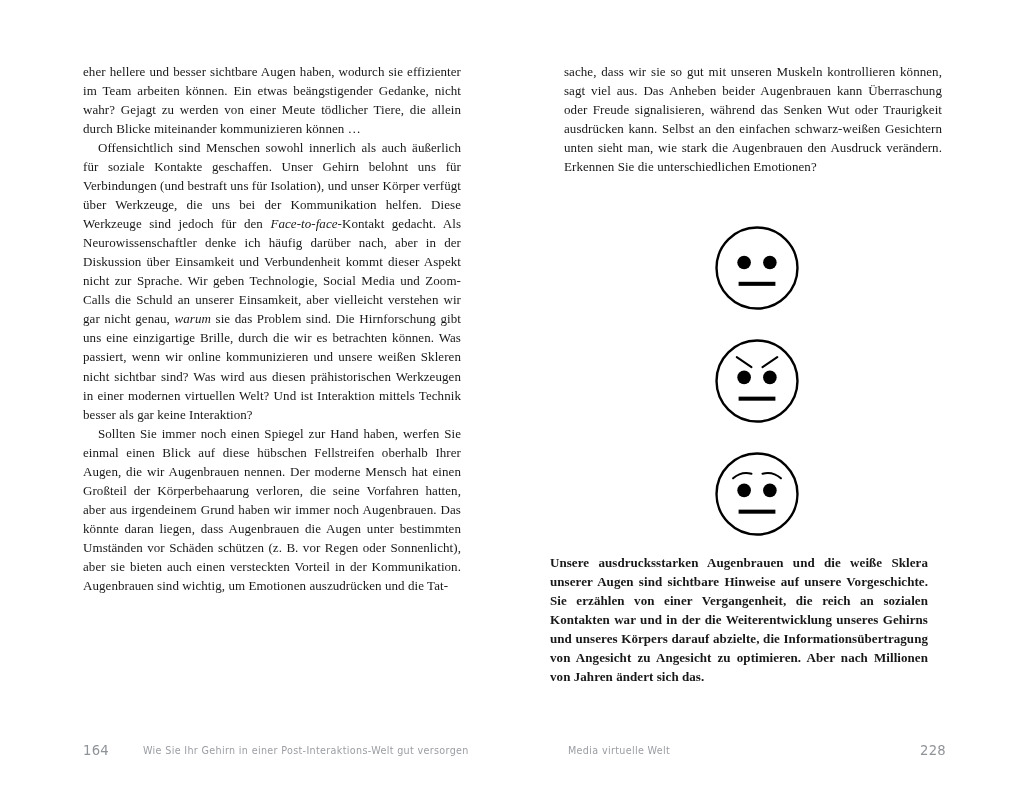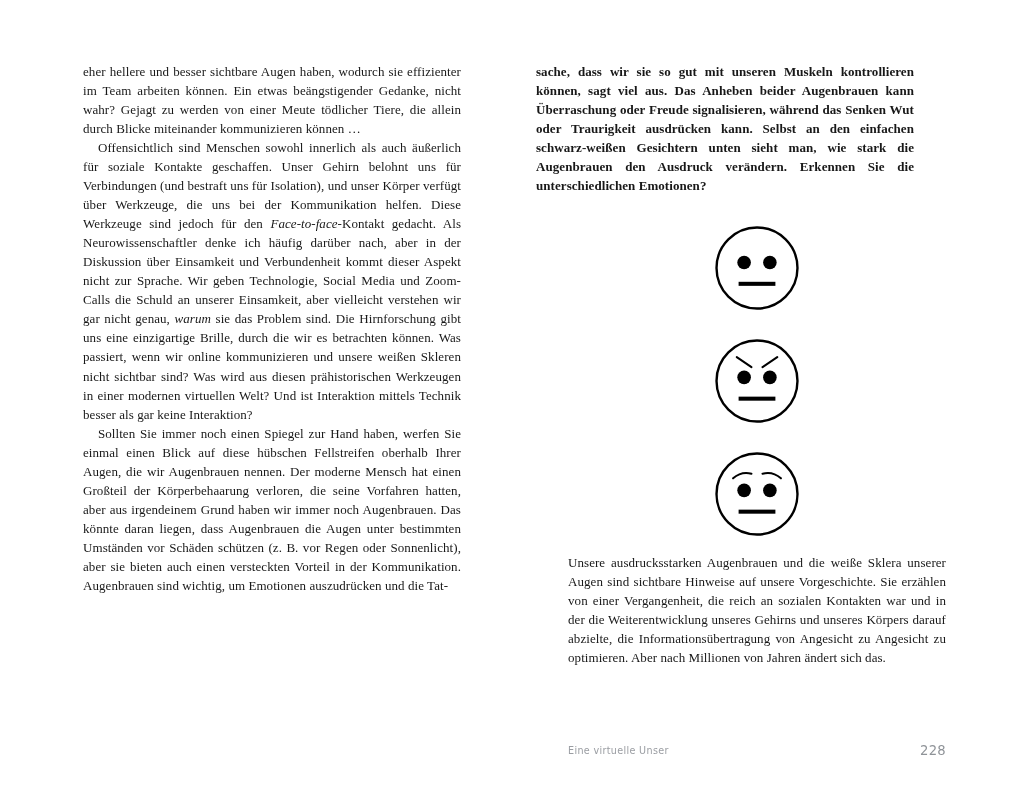--- a/index.html
+++ b/index.html
@@ -22,21 +22,21 @@
     background: #ffffff;
   }
 
   
   .column {
     position: absolute;
     top: 62px;
     width: 378px;
   }
   .column.left  { left: 83px; }
-  .column.right { left: 536px; font-weight: bold; }
+  .column.right { left: 564px; }
 
   .body-par {
     margin: 0;
     font-size: 13px;
     line-height: 1.465;
     text-align: justify;
     text-justify: inter-word;
     hyphens: none;
     color: #181818;
     letter-spacing: 0.005em;
@@ -61,23 +61,24 @@
   .face-wrap {
     width: 92px;
     height: 92px;
     display: block;
   }
   .face-svg { display: block; }
 
   
   .right-closing {
     position: absolute;
-    left: 568px;
+    left: 550px;
     top: 553px;
     width: 378px;
+    font-weight: bold;
   }
 
   
   .footer {
     position: absolute;
     bottom: 0;
     height: 70px;
     width: 378px;
     font-family: "DejaVu Sans", "Liberation Sans", sans-serif;
     font-size: 9.6px;
@@ -148,19 +149,23 @@
         <circle cx="64" cy="46" r="7.4" fill="#000000"></circle>
         <rect x="30" y="67" width="40" height="4.4" fill="#000000"></rect>
       </svg>
     </div>
   </div>
 
   <div class="right-closing">
     <p class="body-par">Unsere ausdrucksstarken Augenbrauen und die weiße Sklera unserer Augen sind sichtbare Hinweise auf unsere Vorgeschichte. Sie erzählen von einer Vergangenheit, die reich an sozialen Kontakten war und in der die Weiterentwicklung unseres Gehirns und unseres Körpers darauf abzielte, die Informationsübertragung von Angesicht zu Angesicht zu optimieren. Aber nach Millionen von Jahren ändert sich das.</p>
   </div>
 
+  <div class="footer left">
+    <span class="folio">164</span>
+    <span class="running-head">Wie Sie Ihr Gehirn in einer Post-Interaktions-Welt gut versorgen</span>
+  </div>
 
   <div class="footer right">
-    <span class="running-head">Eine virtuelle Unser</span>
+    <span class="running-head">Media virtuelle Welt</span>
     <span class="folio">228</span>
   </div>
 
 </div>
 
 </body></html>

